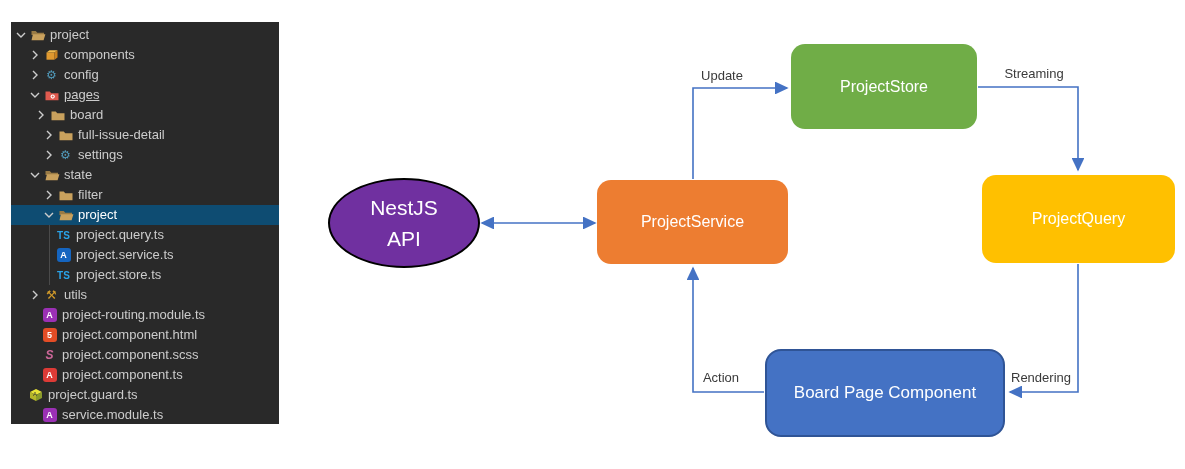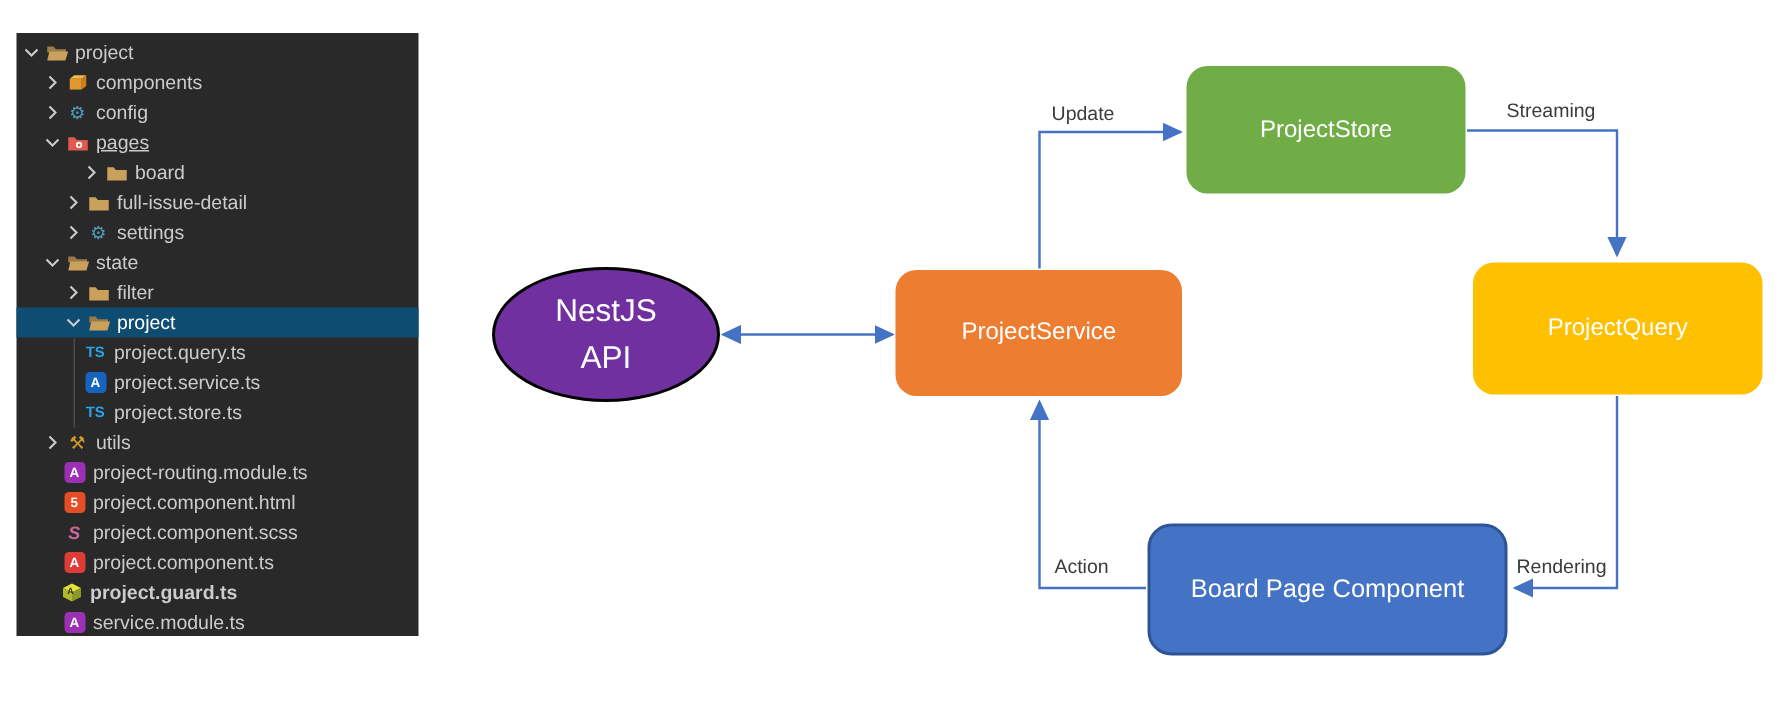--- a/index.html
+++ b/index.html
@@ -108,21 +108,21 @@
       </span>
       <span class="ficon">
         <svg width="16" height="16" viewBox="0 0 16 16">
           <path d="M1.5 4.5h4.2l1.6 1.8h7.2v7h-13z" fill="#e05a4e"></path>
           <circle cx="8.7" cy="9.6" r="2.1" fill="#fff"></circle>
           <circle cx="8.7" cy="9.6" r="1" fill="#e05a4e"></circle>
         </svg>
       </span>
       <span class="tree-label">pages</span>
     </div>
-    <div class="tree-row" style="padding-left: 42px;">
+    <div class="tree-row" style="padding-left: 22px;">
       <span class="chev">
         <svg width="16" height="16" viewBox="0 0 16 16">
           <polyline points="6,4 10,8 6,12" fill="none" stroke="#cccccc" stroke-width="1.4"></polyline>
         </svg>
       </span>
       <span class="ficon">
         <svg width="16" height="16" viewBox="0 0 16 16">
           <path d="M1.5 4.5h4.2l1.6 1.8h7.2v7h-13z" fill="#c9a15d"></path>
         </svg>
       </span>
@@ -239,21 +239,21 @@
         <span class="sass-text">S</span>
       </span>
       <span class="tree-label">project.component.scss</span>
     </div>
     <div class="tree-row" style="padding-left: 30px;">
       <span class="ficon">
         <span class="badge" style="background:#dd3b36">A</span>
       </span>
       <span class="tree-label">project.component.ts</span>
     </div>
-    <div class="tree-row" style="padding-left: 28px; font-weight: bold;">
+    <div class="tree-row" style="padding-left: 16px;">
       <span class="ficon">
         <svg width="16" height="16" viewBox="0 0 16 16">
           <polygon points="8,2 14,5 8,8 2,5" fill="#e8e337"></polygon>
           <polygon points="2,5 8,8 8,14 2,11" fill="#b5b52a"></polygon>
           <polygon points="14,5 8,8 8,14 14,11" fill="#8a9a2b"></polygon>
           <text x="7" y="9" font-size="6" fill="#333" text-anchor="middle">A</text>
         </svg>
       </span>
       <span class="tree-label">project.guard.ts</span>
     </div>

